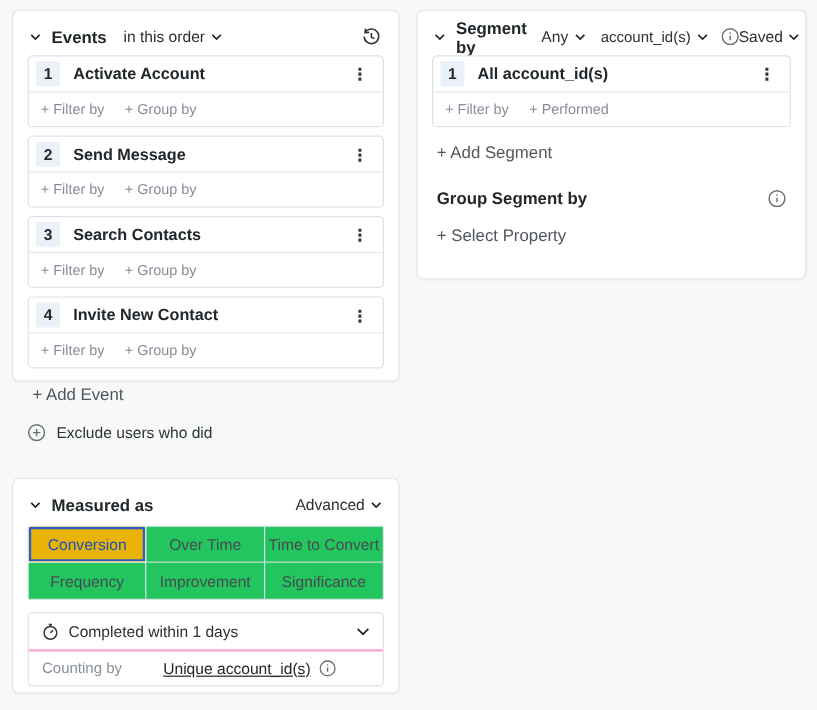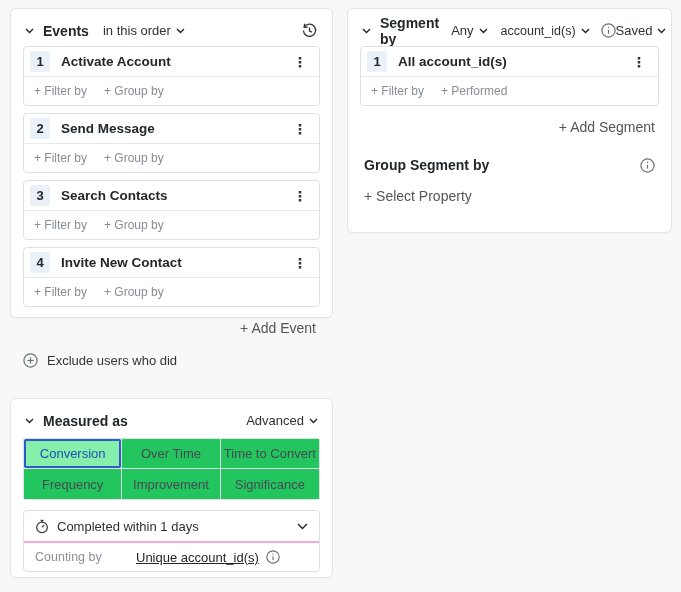--- a/index.html
+++ b/index.html
@@ -61,21 +61,21 @@
     cursor: pointer; padding: 2px 4px;
   }
   .card-actions {
     display: flex; align-items: center; gap: 17px;
     height: 28px; padding: 0 10px;
   }
   .action-link { font-size: 12px; color: #878d96; cursor: pointer; }
 
   .add-link {
     font-size: 14px; color: #50565c; cursor: pointer;
-    padding: 0 16px; margin-top: 13px; display: block; text-align: right;
+    padding: 0 16px; margin-top: 13px; display: block;
   }
   .exclude-row {
     display: flex; align-items: flex-start; gap: 9px;
     padding: 0 12px; margin-top: 17px; cursor: pointer;
   }
   .exclude-label { font-size: 13px; color: #30353a; }
 
   .group-title-row {
     display: flex; align-items: center;
     padding: 0 16px; margin-top: 22px;
@@ -95,21 +95,21 @@
     height: 30px;
     display: flex; align-items: center; justify-content: center;
     font-size: 13px; color: #464b52;
     border-right: 1px solid #dde1e6;
     border-bottom: 1px solid #dde1e6;
     background: #22c55e; cursor: pointer;
   }
   .mode-cell:nth-child(3n) { border-right: none; }
   .mode-cell:nth-child(n+4) { border-bottom: none; }
   .mode-cell.selected {
-    background: #86efac;
+    background: #eab308;
     color: #1e50b5;
     box-shadow: inset 0 0 0 2px #2e5cc5;
     border-radius: 2px;
   }
 
   .within-box {
     margin: 10px 12px 0 12px;
     border: 1px solid #dde1e6;
     border-radius: 4px;
   }

